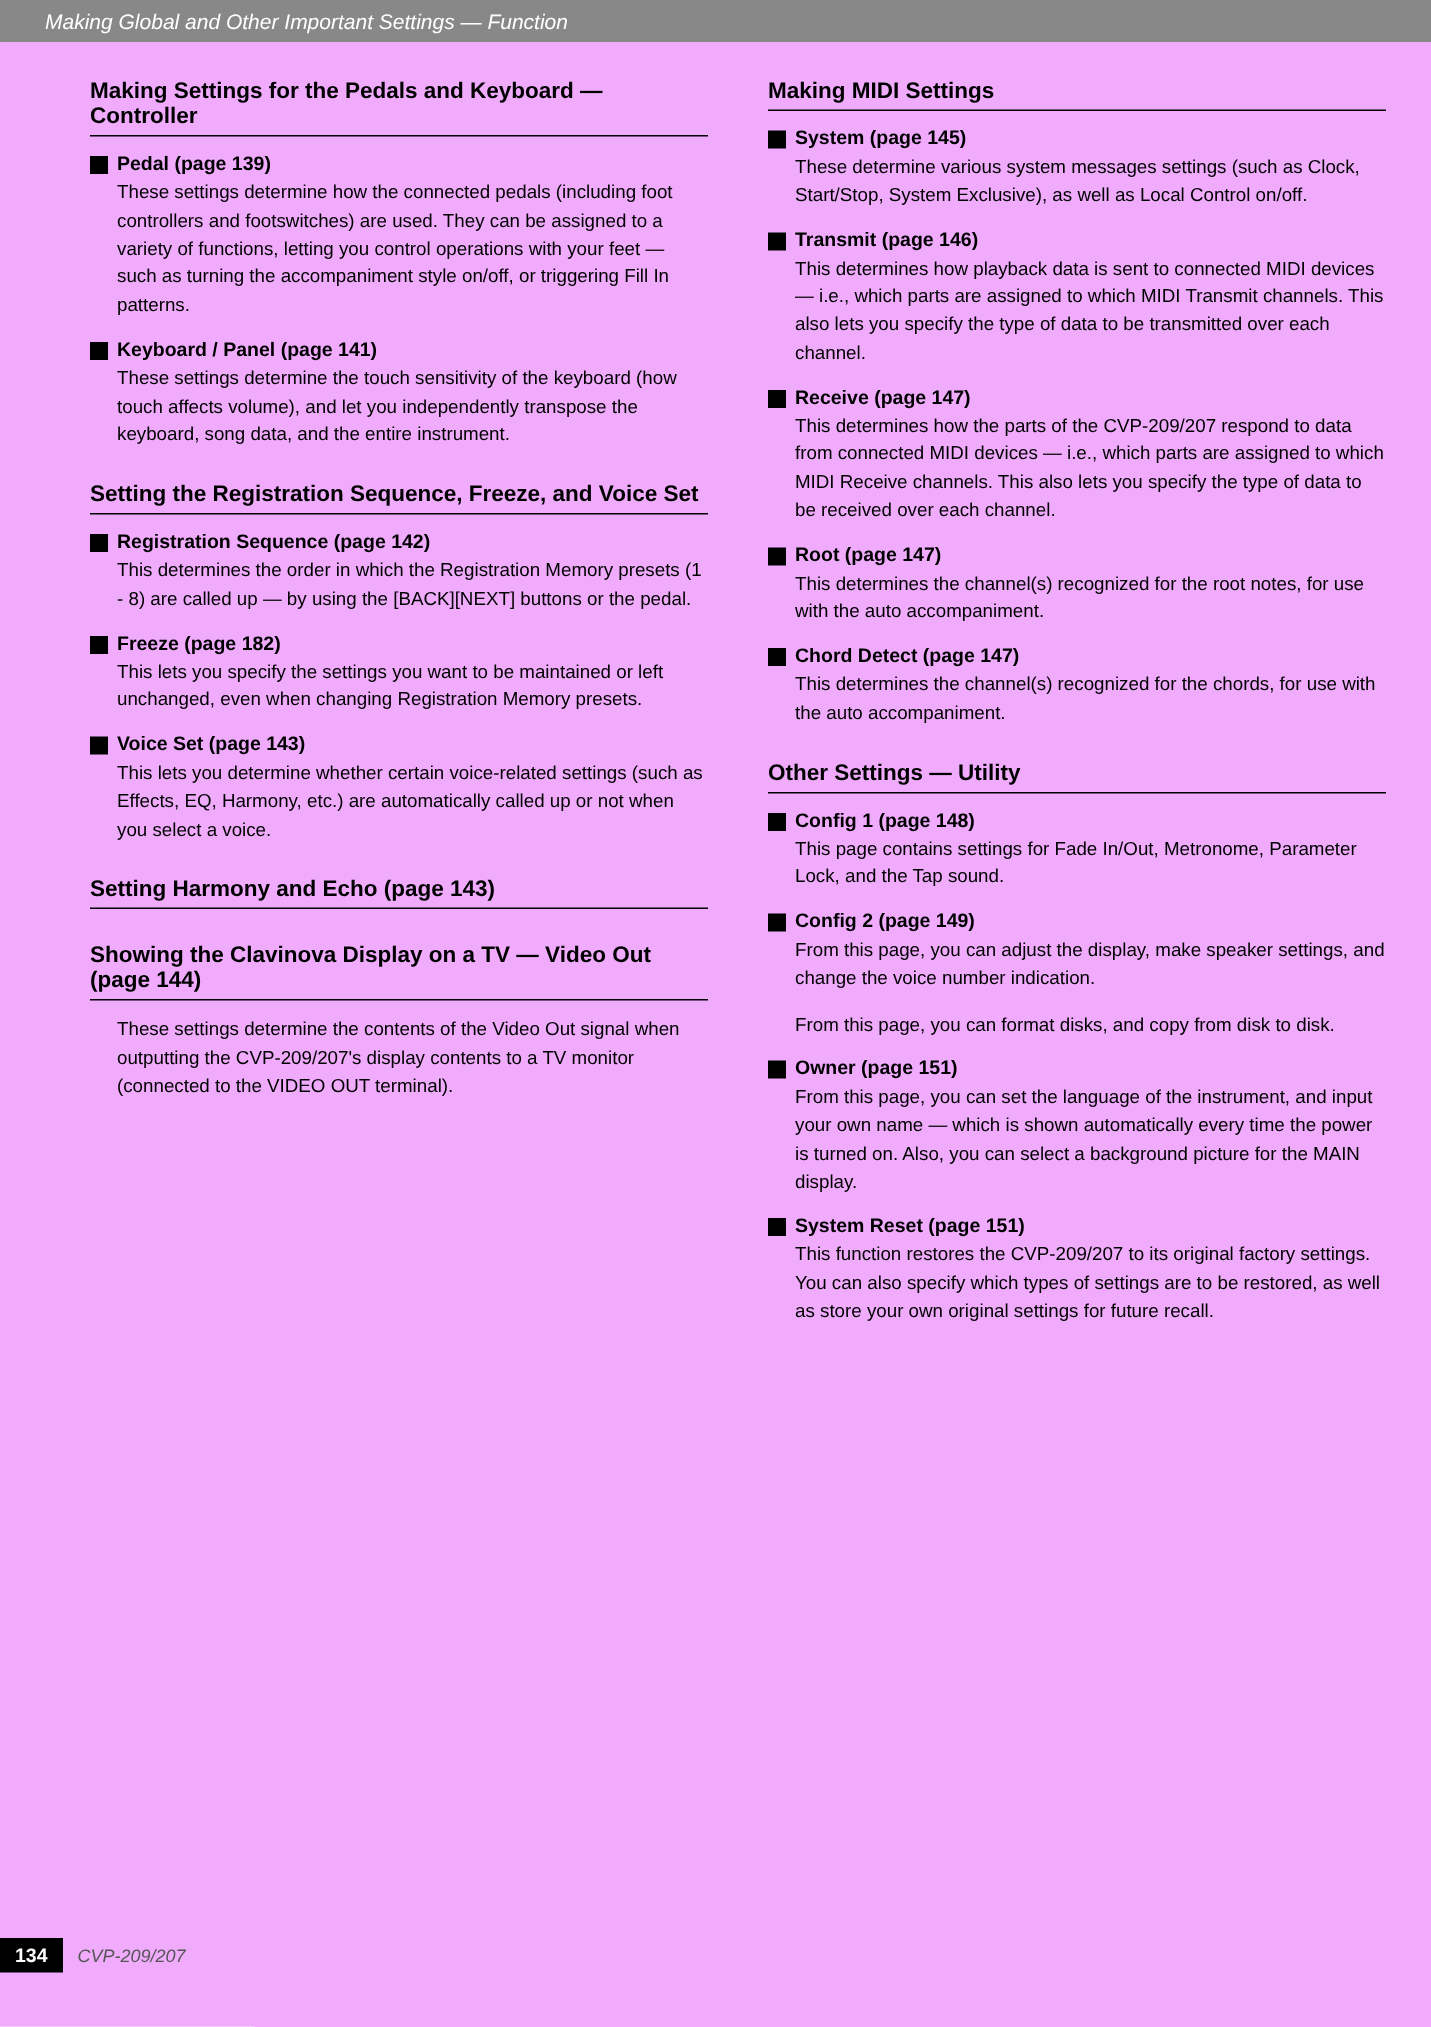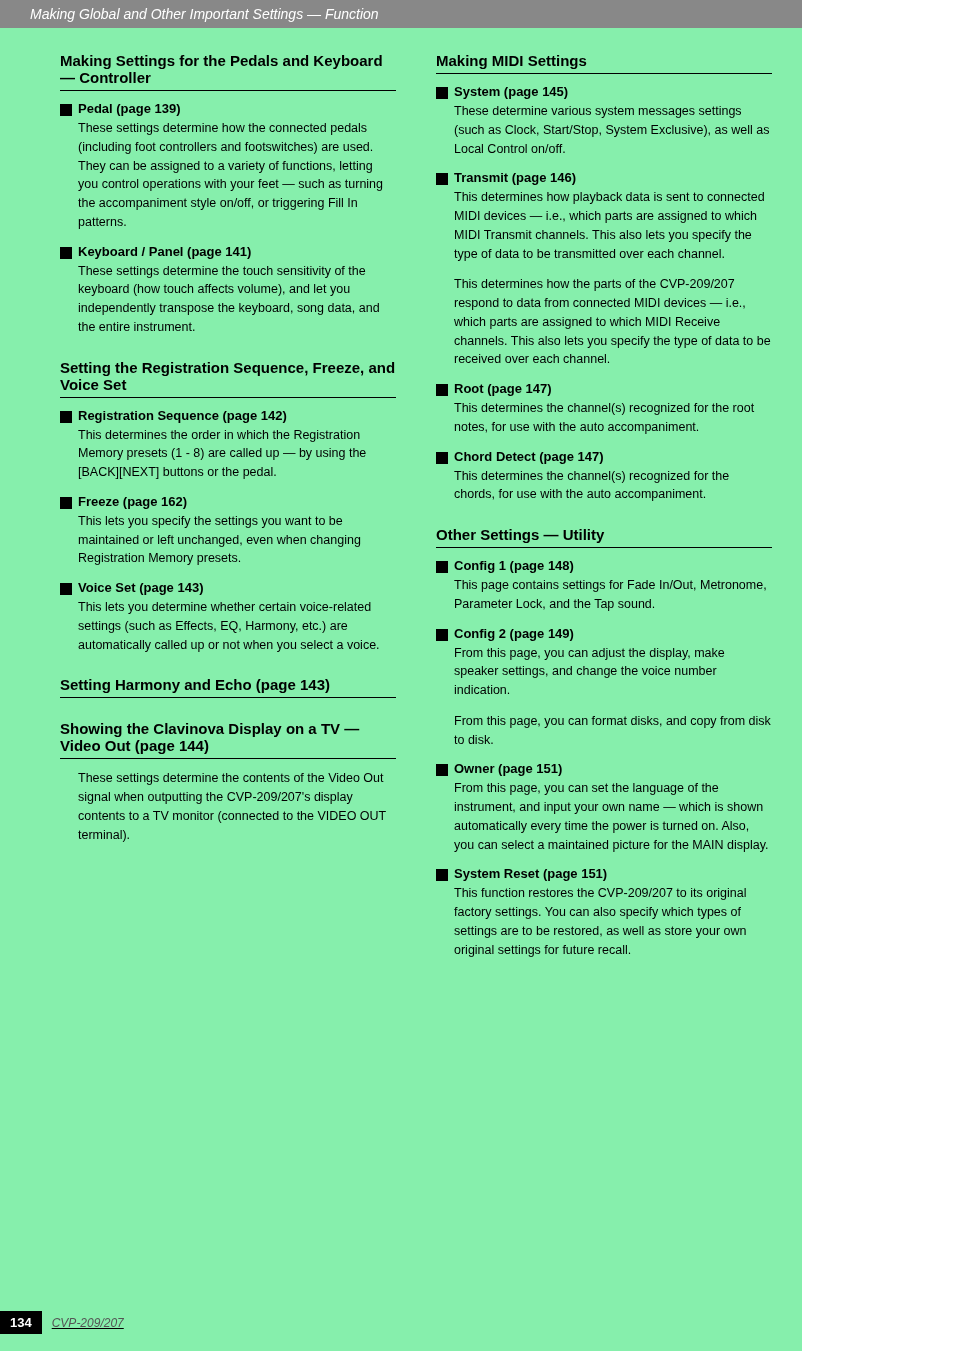--- a/index.html
+++ b/index.html
@@ -6,23 +6,23 @@
     body {
       background: #fff;
       font-family: Arial, Helvetica, sans-serif;
       font-size: 13px;
       color: #000;
       width: 954px;
       min-height: 1351px;
     }
 
     .page-wrapper {
-      width: 802px;
+      width: 954px;
       min-height: 1351px;
-      background: #86efac;
+      background: #f0abfc;
       position: relative;
       padding-bottom: 40px;
     }
 
     
     .header-bar {
       background: #888;
       color: #fff;
       font-style: italic;
       font-size: 14px;
@@ -87,26 +87,25 @@
       color: #000;
     }
 
     .section-group {
       margin-bottom: 22px;
     }
 
     
     .page-footer {
       position: absolute;
-      bottom: 17px;
+      bottom: 36px;
       left: 0;
       display: flex;
       align-items: center;
       gap: 10px;
-      text-decoration: underline;
     }
 
     .page-number-box {
       background: #000;
       color: #fff;
       font-weight: bold;
       font-size: 13px;
       padding: 4px 10px;
       min-width: 36px;
       text-align: center;
@@ -158,21 +157,21 @@
           <div class="sub-title">
             <span class="bullet"></span>
             <span>Registration Sequence (page 142)</span>
           </div>
           <div class="sub-body">This determines the order in which the Registration Memory presets (1 - 8) are called up — by using the [BACK][NEXT] buttons or the pedal.</div>
         </div>
 
         <div class="sub-section">
           <div class="sub-title">
             <span class="bullet"></span>
-            <span>Freeze (page 162)</span>
+            <span>Freeze (page 182)</span>
           </div>
           <div class="sub-body">This lets you specify the settings you want to be maintained or left unchanged, even when changing Registration Memory presets.</div>
         </div>
 
         <div class="sub-section">
           <div class="sub-title">
             <span class="bullet"></span>
             <span>Voice Set (page 143)</span>
           </div>
           <div class="sub-body">This lets you determine whether certain voice-related settings (such as Effects, EQ, Harmony, etc.) are automatically called up or not when you select a voice.</div>
@@ -205,20 +204,24 @@
 
         <div class="sub-section">
           <div class="sub-title">
             <span class="bullet"></span>
             <span>Transmit (page 146)</span>
           </div>
           <div class="sub-body">This determines how playback data is sent to connected MIDI devices — i.e., which parts are assigned to which MIDI Transmit channels. This also lets you specify the type of data to be transmitted over each channel.</div>
         </div>
 
         <div class="sub-section">
+          <div class="sub-title">
+            <span class="bullet"></span>
+            <span>Receive (page 147)</span>
+          </div>
           <div class="sub-body">This determines how the parts of the CVP-209/207 respond to data from connected MIDI devices — i.e., which parts are assigned to which MIDI Receive channels. This also lets you specify the type of data to be received over each channel.</div>
         </div>
 
         <div class="sub-section">
           <div class="sub-title">
             <span class="bullet"></span>
             <span>Root (page 147)</span>
           </div>
           <div class="sub-body">This determines the channel(s) recognized for the root notes, for use with the auto accompaniment.</div>
         </div>
@@ -253,21 +256,21 @@
 
         <div class="sub-section">
           <div class="sub-body">From this page, you can format disks, and copy from disk to disk.</div>
         </div>
 
         <div class="sub-section">
           <div class="sub-title">
             <span class="bullet"></span>
             <span>Owner (page 151)</span>
           </div>
-          <div class="sub-body">From this page, you can set the language of the instrument, and input your own name — which is shown automatically every time the power is turned on. Also, you can select a maintained picture for the MAIN display.</div>
+          <div class="sub-body">From this page, you can set the language of the instrument, and input your own name — which is shown automatically every time the power is turned on. Also, you can select a background picture for the MAIN display.</div>
         </div>
 
         <div class="sub-section">
           <div class="sub-title">
             <span class="bullet"></span>
             <span>System Reset (page 151)</span>
           </div>
           <div class="sub-body">This function restores the CVP-209/207 to its original factory settings. You can also specify which types of settings are to be restored, as well as store your own original settings for future recall.</div>
         </div>
       </div>

